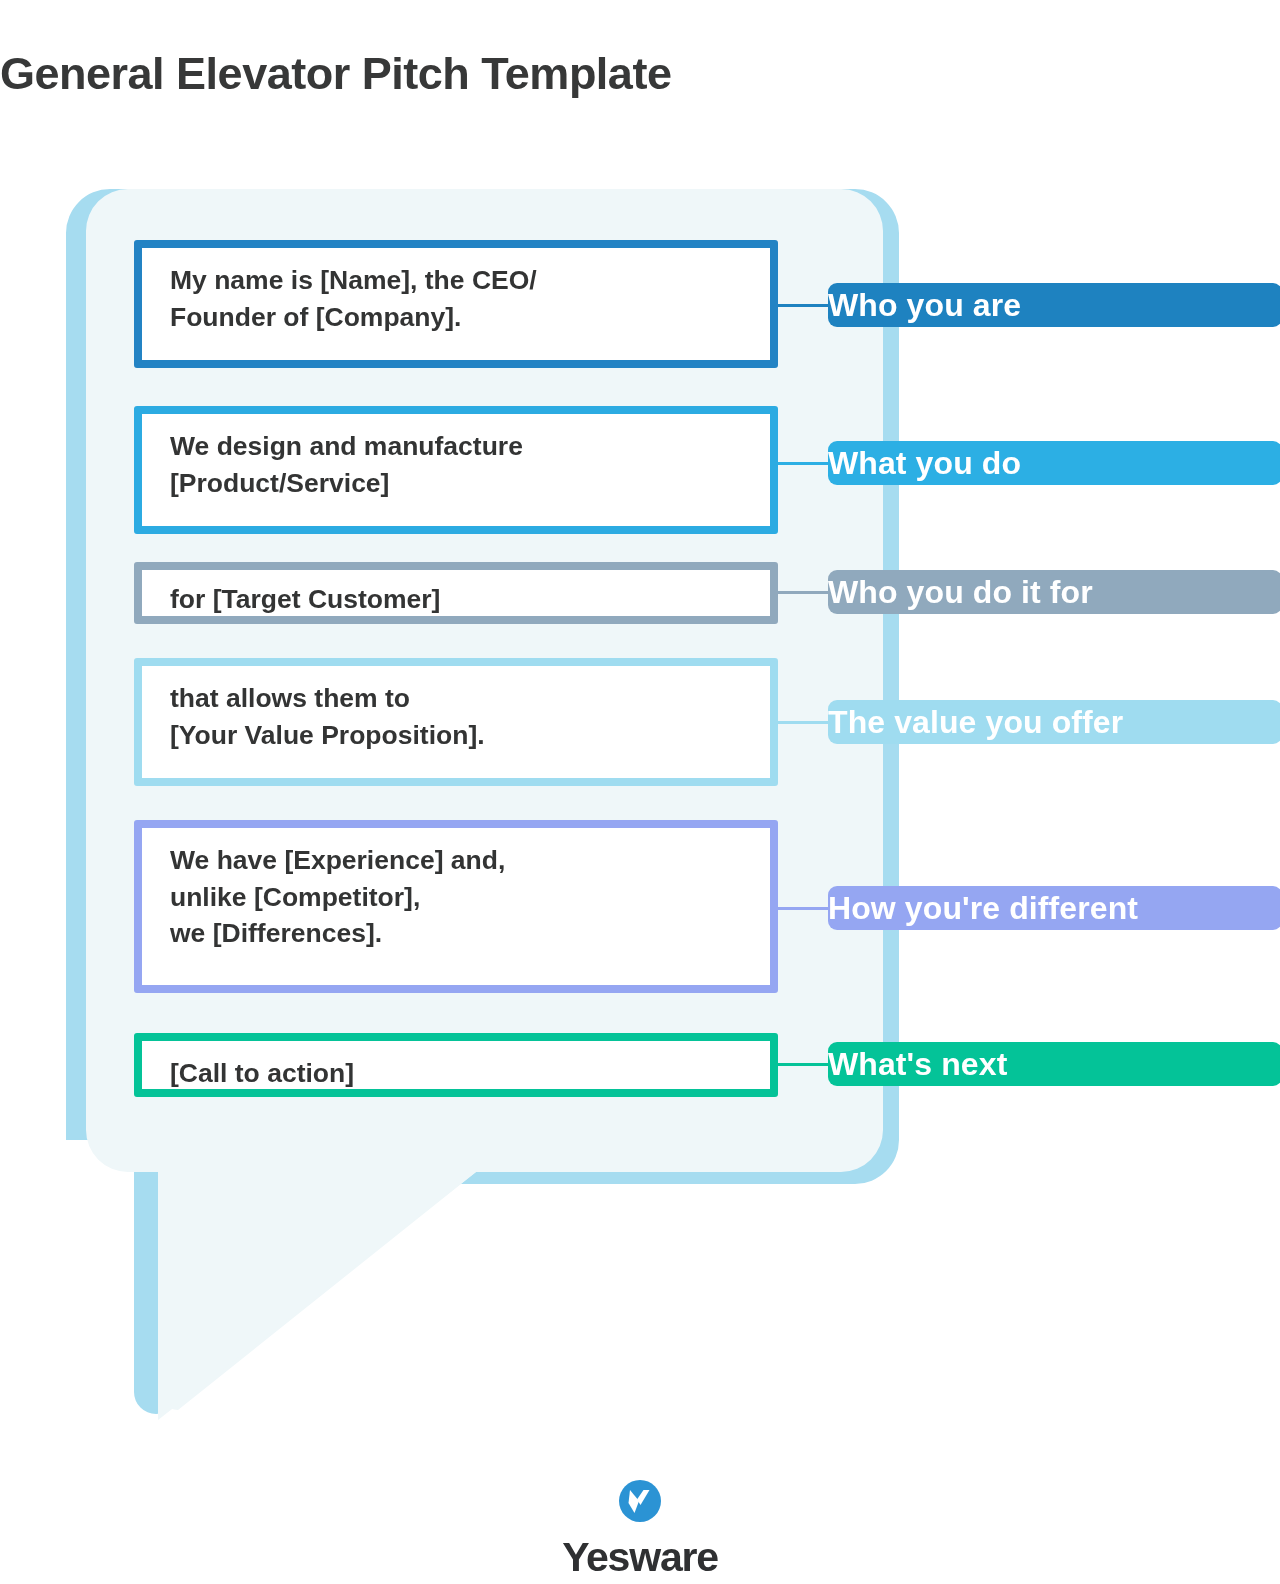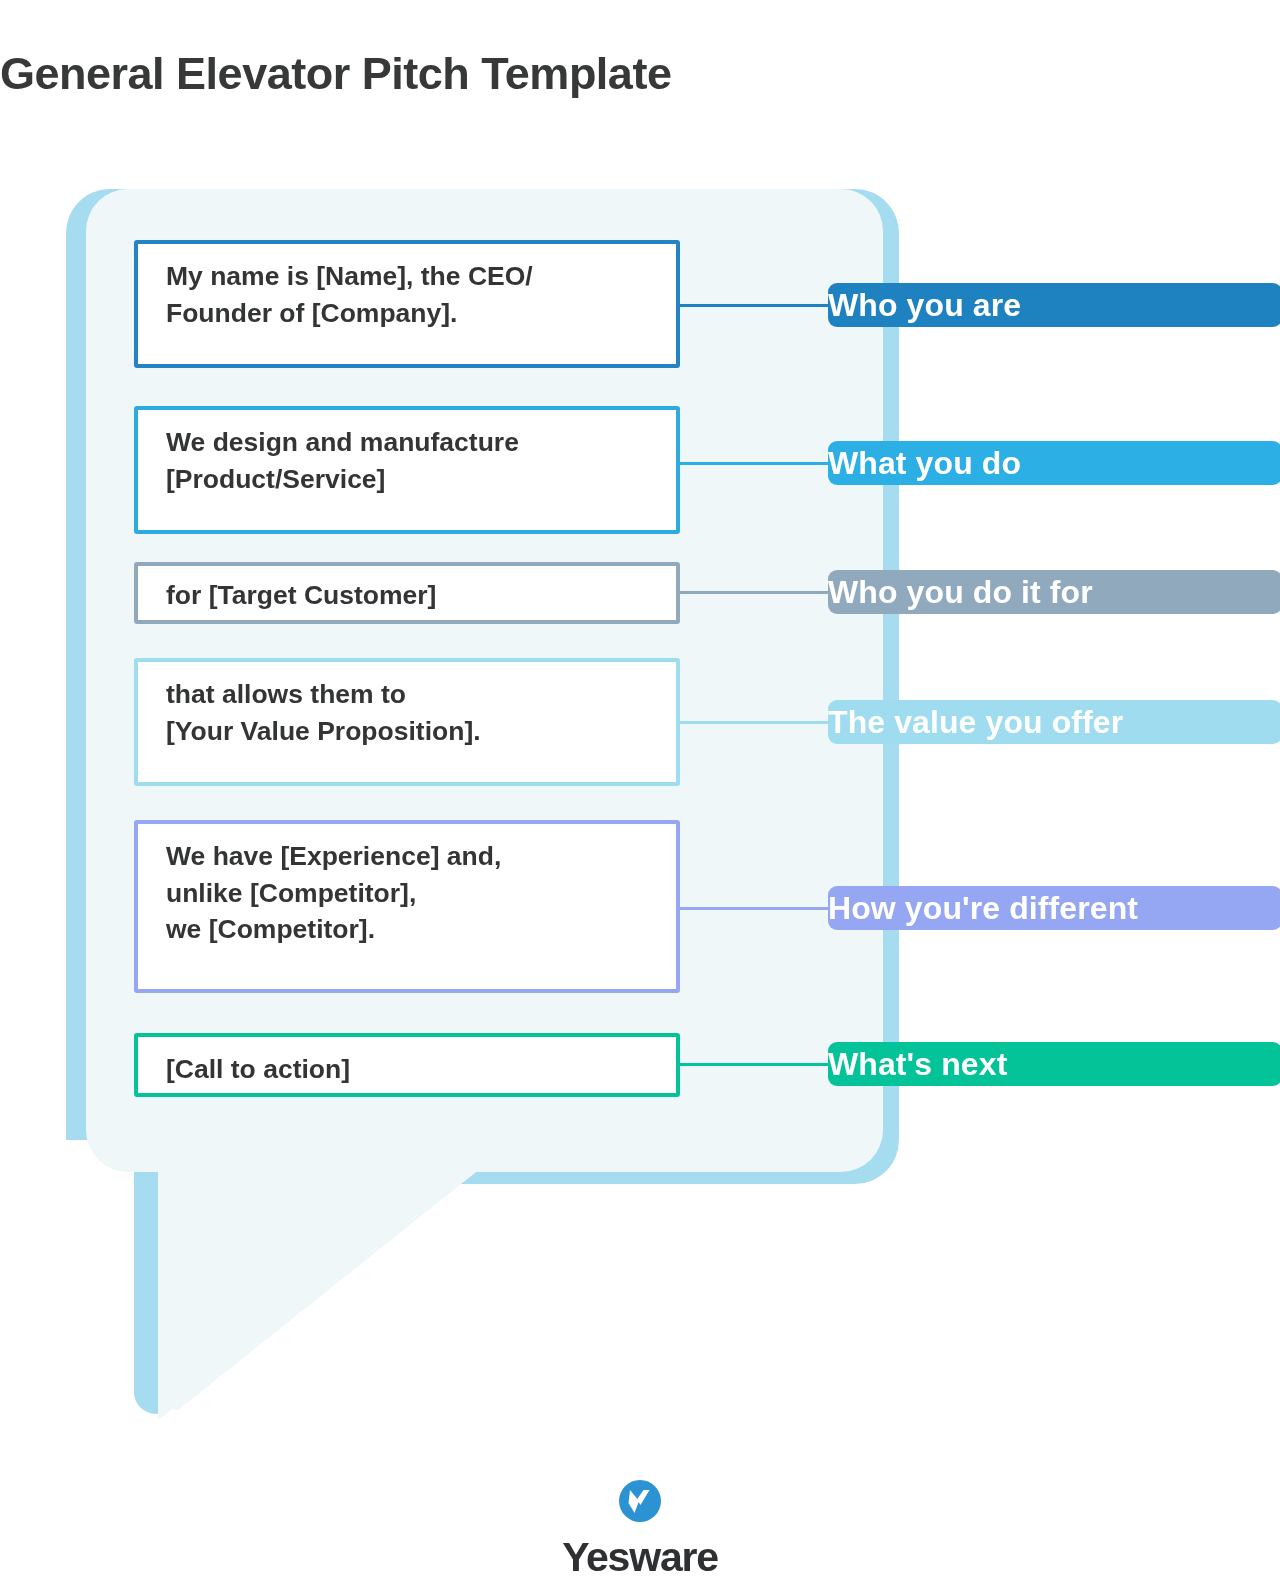--- a/index.html
+++ b/index.html
@@ -51,28 +51,28 @@
     position: absolute;
     left: 0;
     width: 1280px;
   }
 
   .stmt-box {
     position: absolute;
     left: 134px;
     box-sizing: border-box;
     background: #ffffff;
-    border: 4px solid #0ea5e9;
+    border: 8px solid #0ea5e9;
     border-radius: 3px;
     padding: 14px 0 14px 28px;
     font-size: 26.5px;
     font-weight: bold;
     color: #333434;
     line-height: 1.38;
-    width: 546px;
+    width: 644px;
   }
   .stmt-box .line { display: block; white-space: pre; }
 
   .connector {
     position: absolute;
     height: 3px;
     background: #888;
   }
 
   .pill {
@@ -184,21 +184,21 @@
       <span class="line">[Your Value Proposition].</span>
     </div>
     <div class="pill" style="top:700px; background:#9fdcf0;">The value you offer</div>
   </div>
 
   <div class="row">
     <div class="connector" style="left:680px; width:150px; top:907px; background:#95a6f2;"></div>
     <div class="stmt-box" style="top:820px; height:173px; border-color:#95a6f2;">
       <span class="line">We have [Experience] and,</span>
       <span class="line">unlike [Competitor],</span>
-      <span class="line">we [Competitor].</span>
+      <span class="line">we [Differences].</span>
     </div>
     <div class="pill" style="top:886px; background:#95a6f2;">How you're different</div>
   </div>
 
   <div class="row">
     <div class="connector" style="left:680px; width:150px; top:1063px; background:#04c398;"></div>
     <div class="stmt-box" style="top:1033px; height:64px; border-color:#04c398; ">
       <span class="line">[Call to action]</span>
     </div>
     <div class="pill" style="top:1042px; background:#04c398;">What's next</div>

